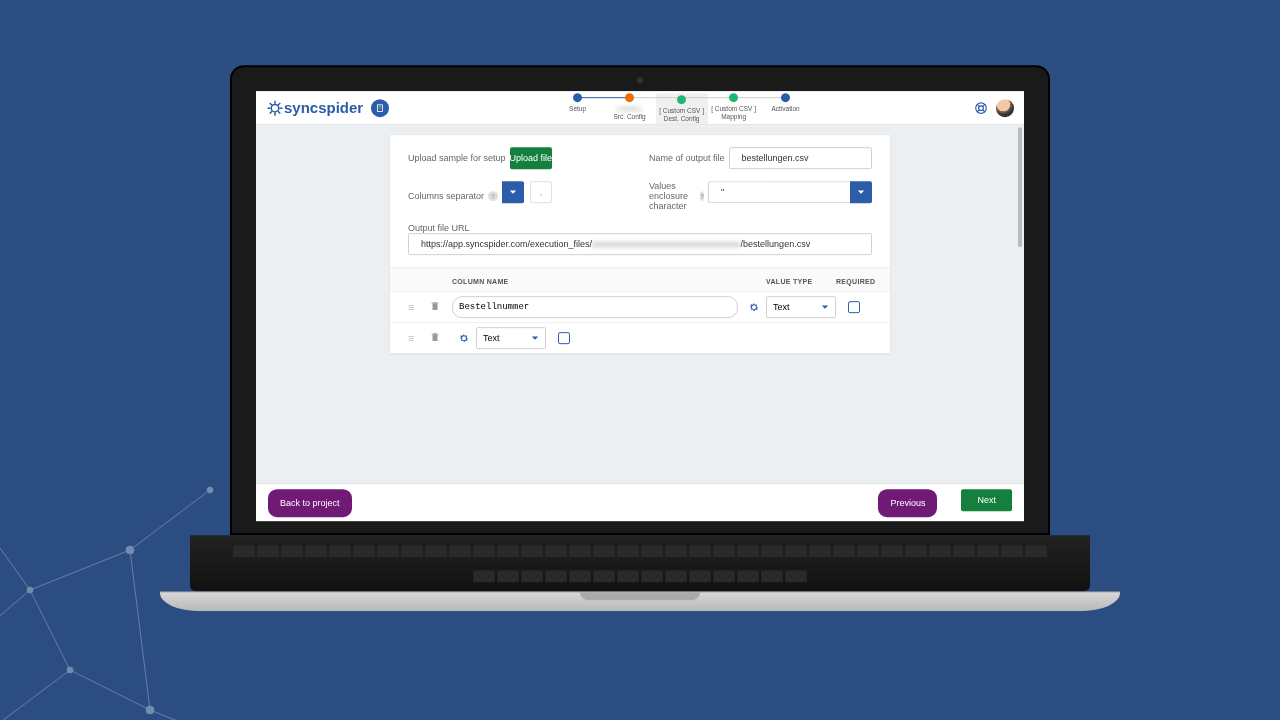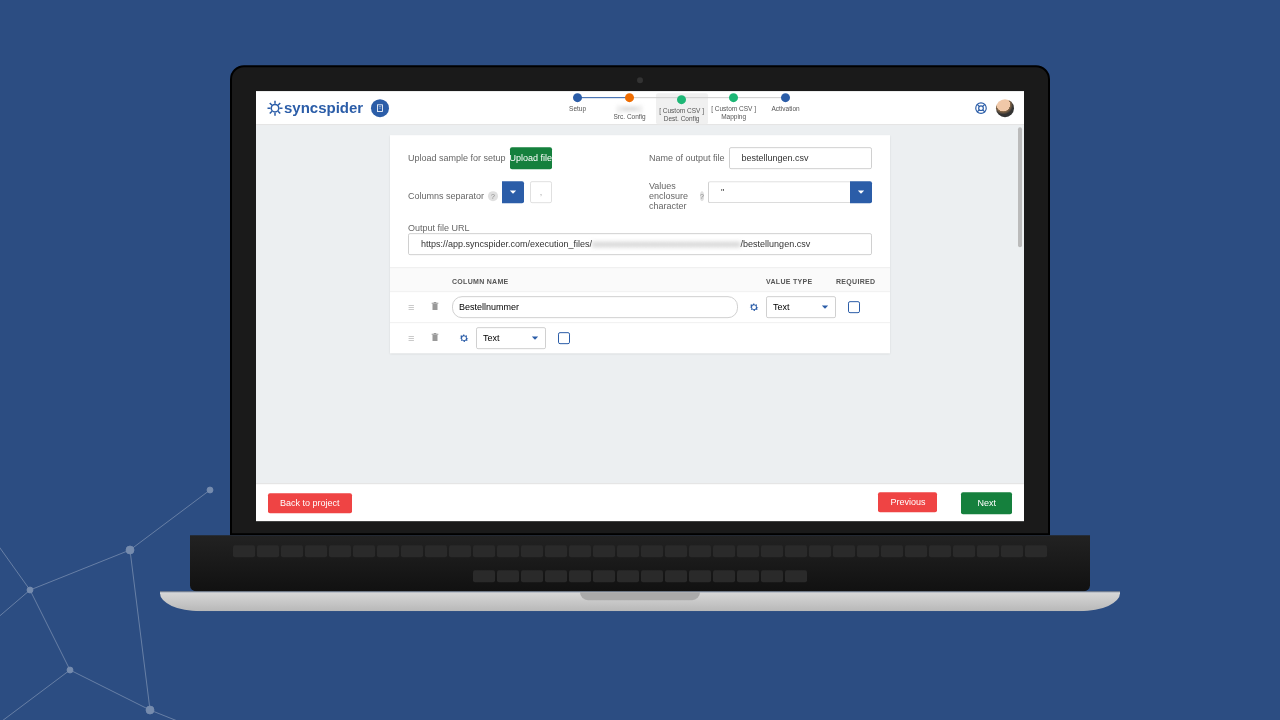--- a/index.html
+++ b/index.html
@@ -138,34 +138,34 @@
   }
   .col-handle{width:22px;} .col-del{width:22px;}
   .col-name{flex:1;} .col-gear{width:24px;} .col-type{width:70px;} .col-req{width:36px; text-align:center;}
   .table-row {
     display:flex; align-items:center; padding: 4px 18px; gap:0;
     background:#fff; border-top:1px solid #f0f0f0;
   }
   .drag-handle { color:#bbb; font-size:11px; cursor:grab; width:22px;}
   .del-icon { color:#999; width:22px; cursor:pointer;}
   .del-icon svg{width:10px;height:10px;fill:#999;}
-  .row-input { flex:1; border:1px solid #d0d0d0; height:22px; padding:0 6px; font-size:9px; margin-right:4px; border-radius:10px;}
+  .row-input { flex:1; border:1px solid #d0d0d0; height:22px; padding:0 6px; font-size:9px; margin-right:4px; border-radius:10px;font-family:Liberation Mono, monospace;}
   .gear { width:24px; color:#2b5da8; cursor:pointer; display:flex; justify-content:center;}
   .gear svg{width:12px;height:12px;fill:#2b5da8;}
   .type-select { width:70px; display:flex; align-items:center; border:1px solid #d0d0d0; height:22px; padding:0 6px; font-size:9px; justify-content:space-between; cursor:pointer; border-radius:2px; background:#fff;}
   .type-select svg{width:8px;height:8px;fill:#2b5da8;}
   .checkbox { width:36px; display:flex; justify-content:center;}
   .checkbox-box { width:12px;height:12px;border:1.5px solid #2b5da8; border-radius:2px; cursor:pointer;}
   .footer-bar {
     position:absolute; bottom:0; left:0; right:0;
     height:38px; background:#fff; border-top:1px solid #e0e0e0;
     display:flex; align-items:center; justify-content:space-between;
     padding: 0 12px;
   }
-  .btn-grey { background:#ef4444; color:#fff; border:none; height:20px; padding:0 12px; font-size:9px; border-radius:2px; cursor:pointer;}
+  .btn-grey { background:#701a75; color:#fff; border:none; height:28px; padding:0 12px; font-size:9px; border-radius:9px; cursor:pointer;}
   .footer-right{display:flex;gap:24px;}
 </style>
 </head>
 <body>
 
 <svg class="network-deco" viewBox="0 0 400 400">
   <g stroke="#fff" stroke-width="0.8" fill="#fff" opacity="0.7">
     <line x1="40" y1="360" x2="120" y2="300"></line>
       <line x1="120" y1="300" x2="200" y2="340"></line>
     <line x1="120" y1="300" x2="80" y2="220"></line>

